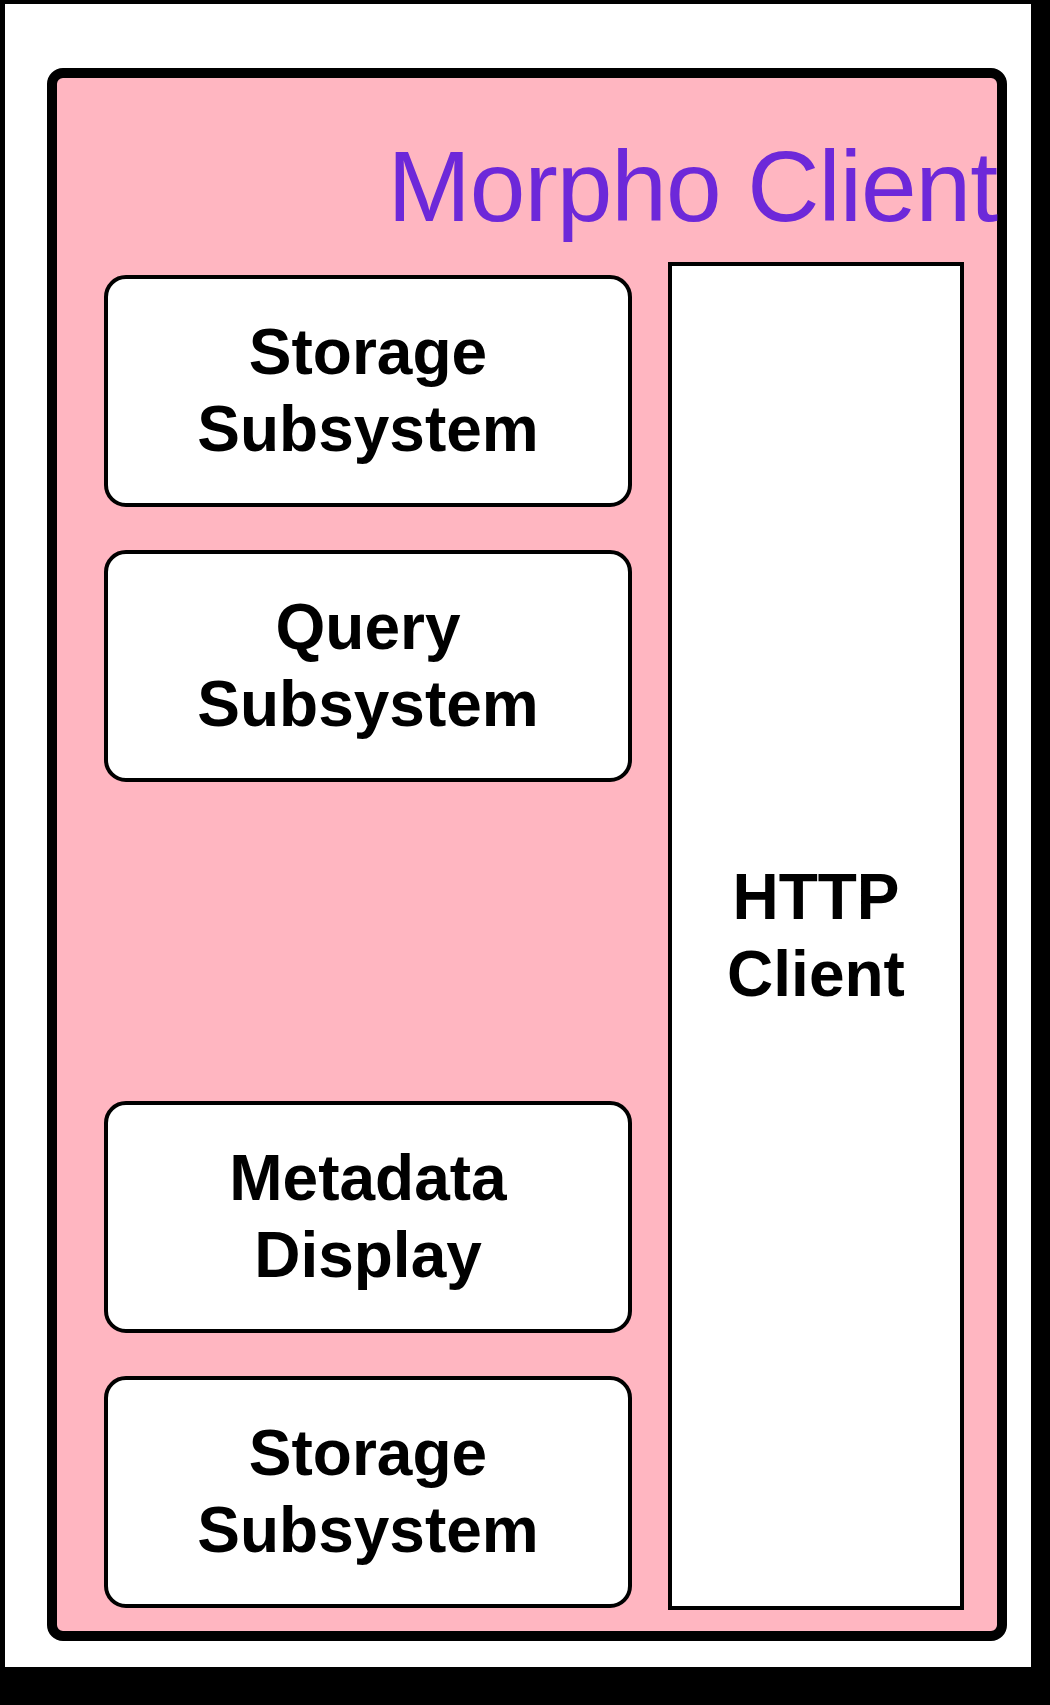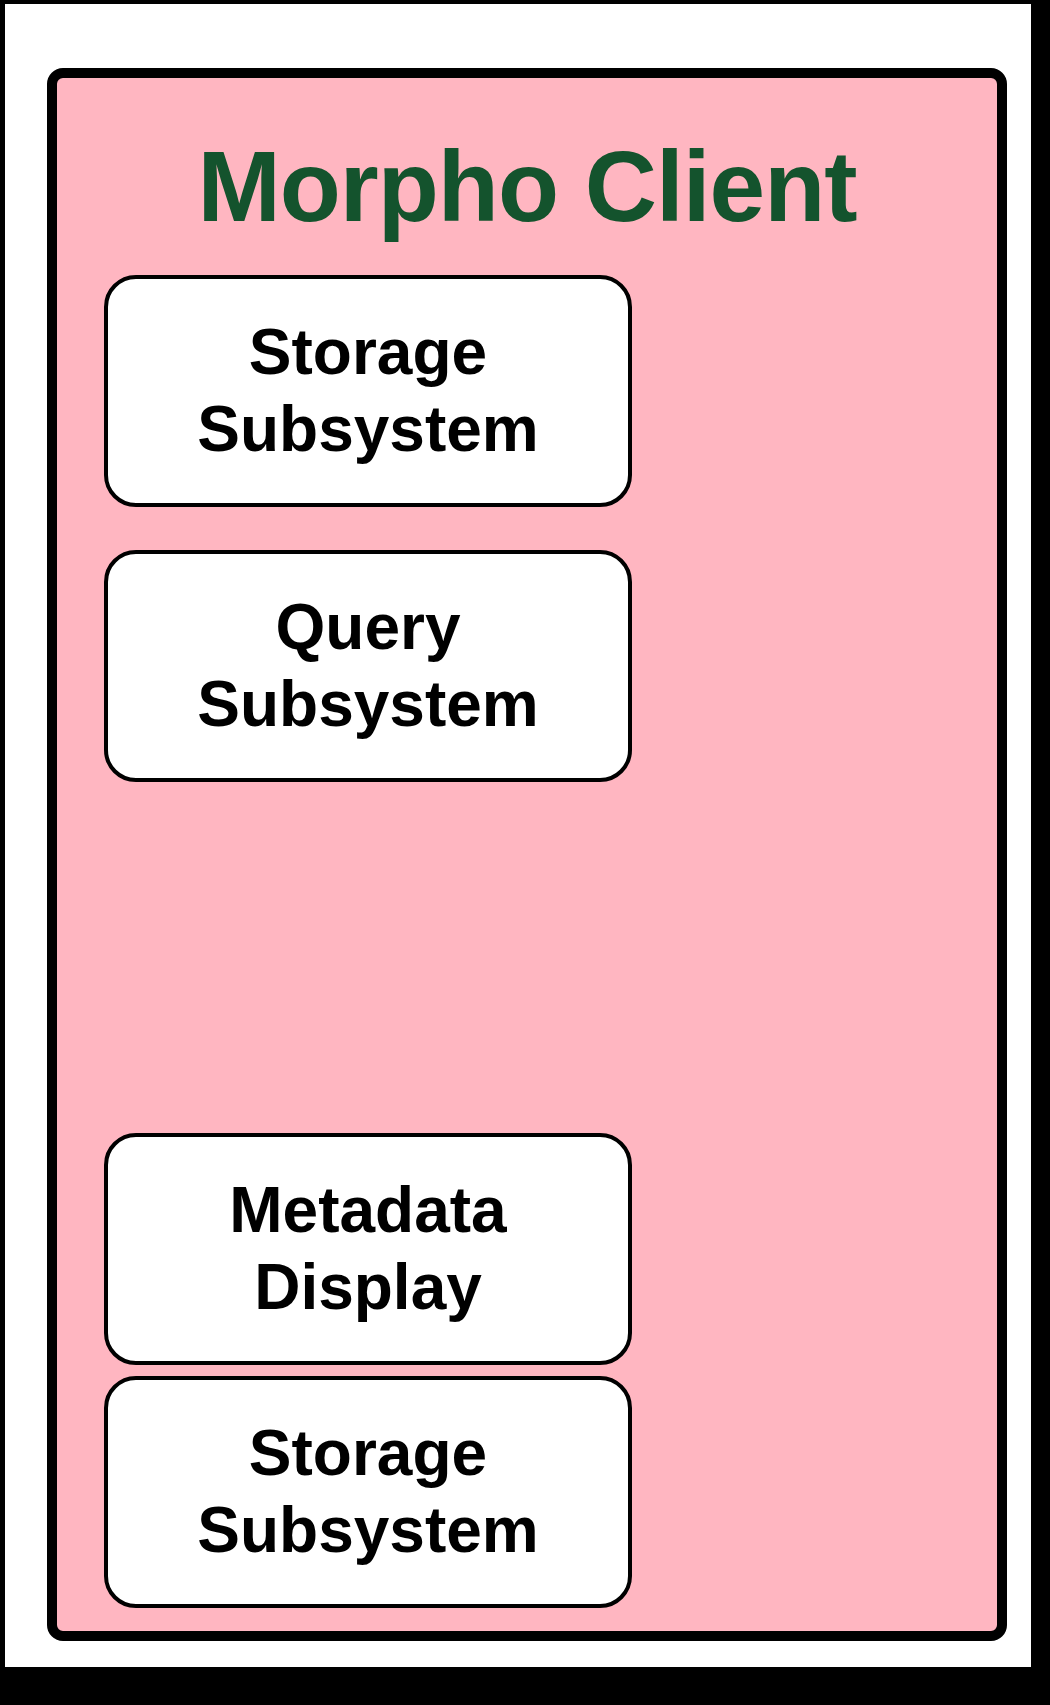--- a/index.html
+++ b/index.html
@@ -31,55 +31,55 @@
     background: #ffb6c1;
     border: 10px solid #000000;
     border-radius: 16px;
   }
 
   .diagram-title {
     position: absolute;
     left: 0;
     right: 0;
     top: 58px;
-    text-align: center;
+    text-align: right;
     font-size: 100px;
-    font-weight: bold;
+    font-weight: normal;
     line-height: 1;
-    color: #14532d;
+    color: #6d28d9;
     letter-spacing: -1px;
     white-space: nowrap;
   }
 
   .subsystem-box {
     position: absolute;
     left: 47px;      
     width: 528px;
     height: 232px;
     background: #ffffff;
     border: 4px solid #000000;
-    border-radius: 32px;
+    border-radius: 22px;
     display: flex;
     align-items: center;
     justify-content: center;
   }
 
   .box-label {
     font-size: 64px;
     font-weight: bold;
     line-height: 1.2;
     color: #000000;
     text-align: center;
     white-space: pre-line;
   }
 
   .box-pos-0 { top: 197px; }
   .box-pos-1 { top: 472px; }
   .box-pos-2 { top: 747px; }
-  .box-pos-3 { top: 1055px; }
+  .box-pos-3 { top: 1023px; }
   .box-pos-4 { top: 1298px; }
 
   .http-client-box {
     position: absolute;
     left: 611px;     
     top: 184px;      
     width: 296px;
     height: 1348px;
     background: #ffffff;
     border: 4px solid #000000;
@@ -111,16 +111,20 @@
       <div class="subsystem-box box-pos-3">
         <span class="box-label">Metadata
 Display</span>
       </div>
 
       <div class="subsystem-box box-pos-4">
         <span class="box-label">Storage
 Subsystem</span>
       </div>
 
+      <div class="http-client-box">
+        <span class="box-label">HTTP
+Client</span>
+      </div>
 
     </div>
   </div>
 </div>
 
 </body></html>

